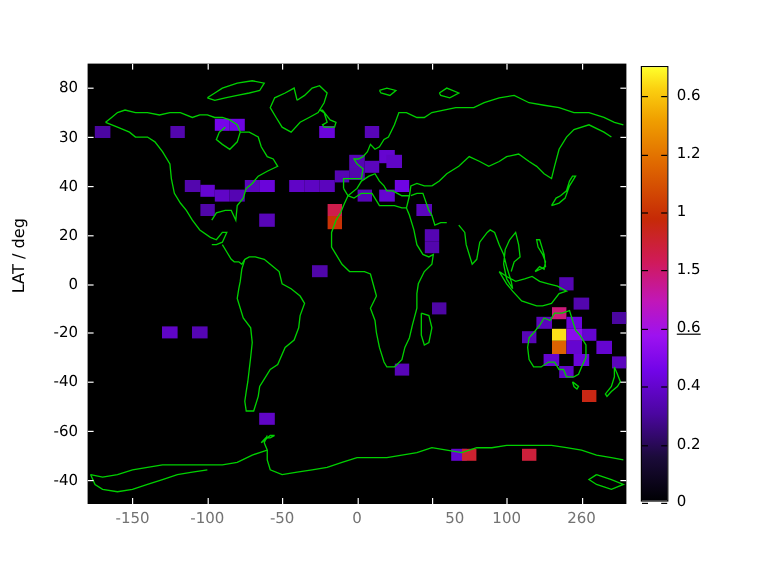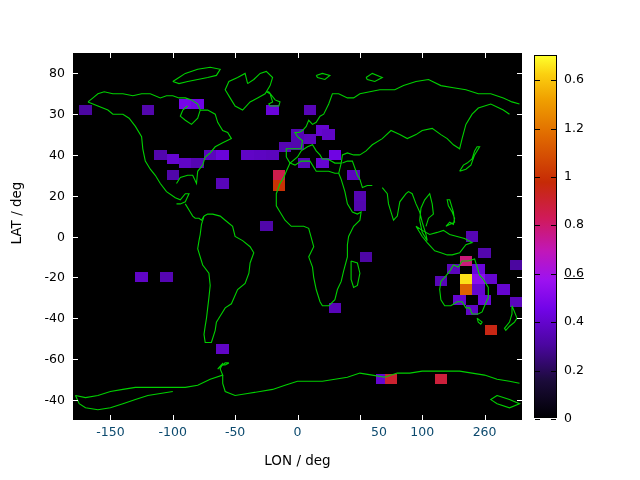--- a/index.html
+++ b/index.html
@@ -22,21 +22,21 @@
   }
   #cells,#coast,#ticklayer{position:absolute;left:0;top:0;width:100%;height:100%;}
   .cell{position:absolute;}
   .tick{position:absolute;background:#ffffff;}
   .tick.x{width:1px;height:5px;bottom:0;}
   .tick.xt{width:1px;height:5px;top:0;}
   .tick.y{height:1px;width:5px;left:0;}
   .tick.yr{height:1px;width:5px;right:0;}
 
   
-  .xlab{position:absolute;top:424px;font-size:12.5px;color:#0c4a6e;
+  .xlab{position:absolute;top:424px;font-size:12.5px;color:#737373;
         text-align:center;width:60px;margin-left:-30px;}
   .ylab{position:absolute;left:13px;width:52px;font-size:12.5px;color:#000;
         text-align:right;margin-top:-8px;}
 
   #xaxis-title{
     position:absolute;left:0;top:452px;width:595px;text-align:center;
     font-size:13.5px;color:#000;
   }
   #yaxis-title{
     position:absolute;left:-44px;top:205px;width:120px;text-align:center;
@@ -202,21 +202,20 @@
       <div class="ylab" style="top: 114.167px;">30</div>
       <div class="ylab" style="top: 154.944px;">40</div>
       <div class="ylab" style="top: 195.722px;">20</div>
       <div class="ylab" style="top: 236.5px;">0</div>
       <div class="ylab" style="top: 277.278px;">-20</div>
       <div class="ylab" style="top: 318.056px;">-40</div>
       <div class="ylab" style="top: 358.833px;">-60</div>
       <div class="ylab" style="top: 399.611px;">-40</div>
     </div>
 
-  <div id="xaxis-title">LON / deg</div>
   <div id="yaxis-title">LAT / deg</div>
 
   <div id="cbar">
     <div id="cbar-grad" style="background: linear-gradient(to top, rgb(0, 0, 4) 0%, rgb(27, 11, 58) 10%, rgb(75, 6, 160) 20%, rgb(114, 4, 232) 30%, rgb(157, 18, 240) 38%, rgb(193, 23, 184) 46%, rgb(208, 26, 90) 55%, rgb(198, 42, 6) 65%, rgb(224, 106, 0) 78%, rgb(240, 160, 0) 88%, rgb(251, 208, 16) 95%, rgb(255, 255, 43) 100%);"></div>
   <div class="cb-tick" style="top: 24.2px;"></div>
       <div class="cb-tick r" style="top: 24.2px;"></div>
       <div class="cb-tick" style="top: 72.6px;"></div>
       <div class="cb-tick r" style="top: 72.6px;"></div>
       <div class="cb-tick" style="top: 121px;"></div>
       <div class="cb-tick r" style="top: 121px;"></div>
@@ -228,20 +227,20 @@
       <div class="cb-tick r" style="top: 266.2px;"></div>
       <div class="cb-tick" style="top: 314.6px;"></div>
       <div class="cb-tick r" style="top: 314.6px;"></div>
       <div class="cb-tick" style="top: 363px;"></div>
       <div class="cb-tick r" style="top: 363px;"></div>
     </div>
   <div id="cbar-labels">
       <div class="cblab" style="top: 79.2px;">0.6</div>
       <div class="cblab" style="top: 127.6px;">1.2</div>
       <div class="cblab" style="top: 176px;">1</div>
-      <div class="cblab" style="top: 224.4px;">0.8</div>
+      <div class="cblab" style="top: 224.4px;">1.5</div>
       <div class="cblab" style="top: 272.8px; text-decoration: underline;">0.6</div>
       <div class="cblab" style="top: 321.2px;">0.4</div>
       <div class="cblab" style="top: 369.6px;">0.2</div>
       <div class="cblab" style="top: 418px;">0</div>
     </div>
 
 </div>
 
 </body></html>

